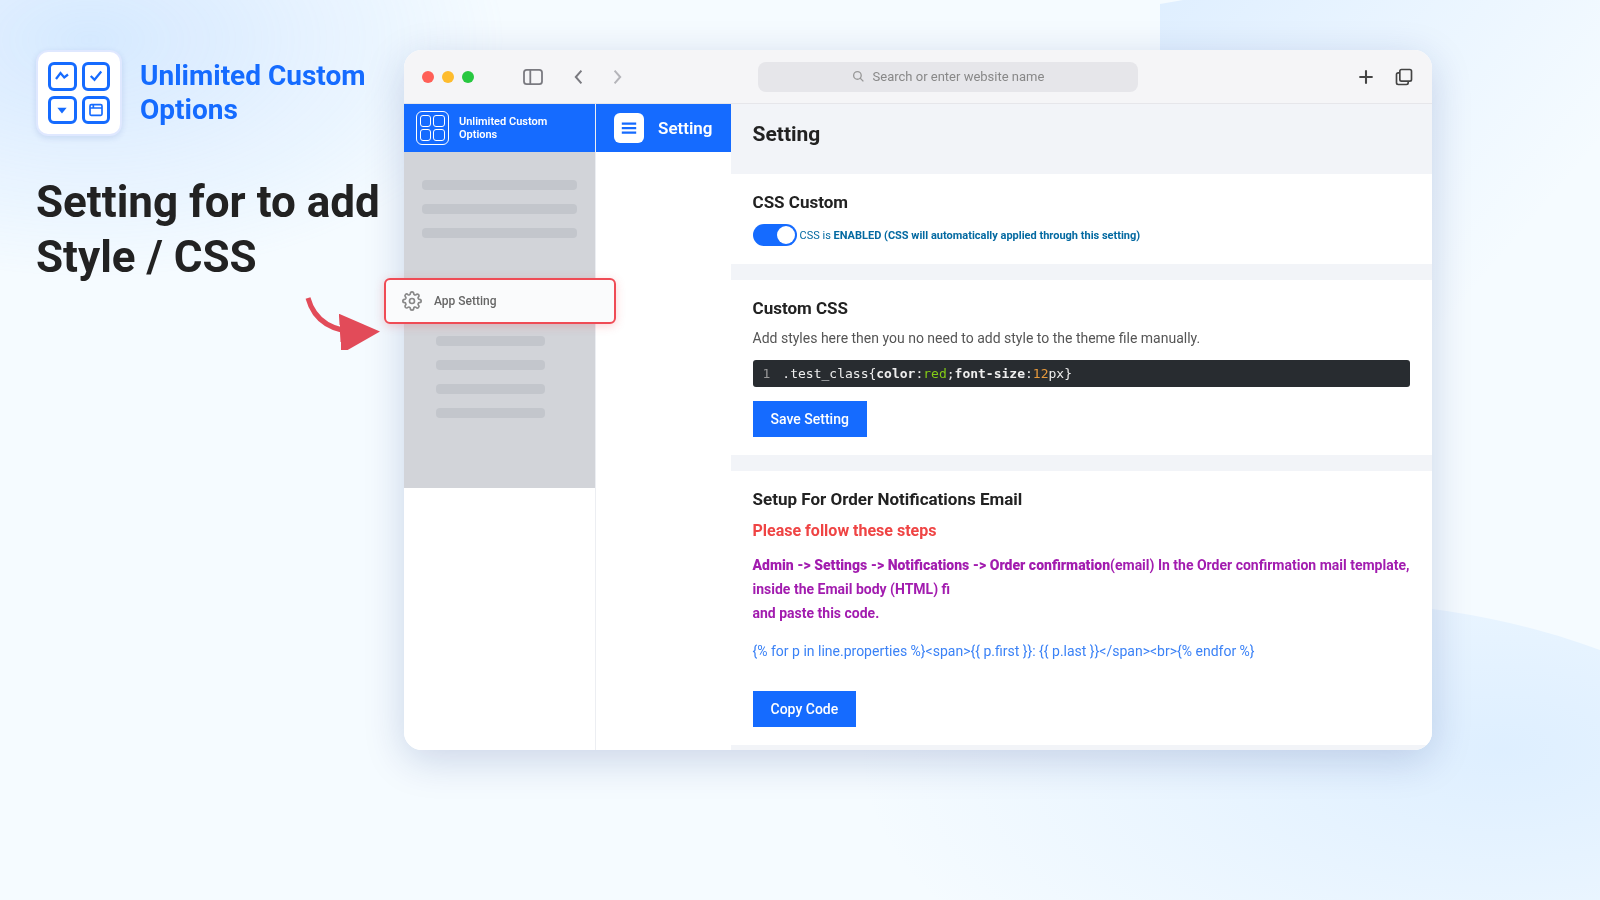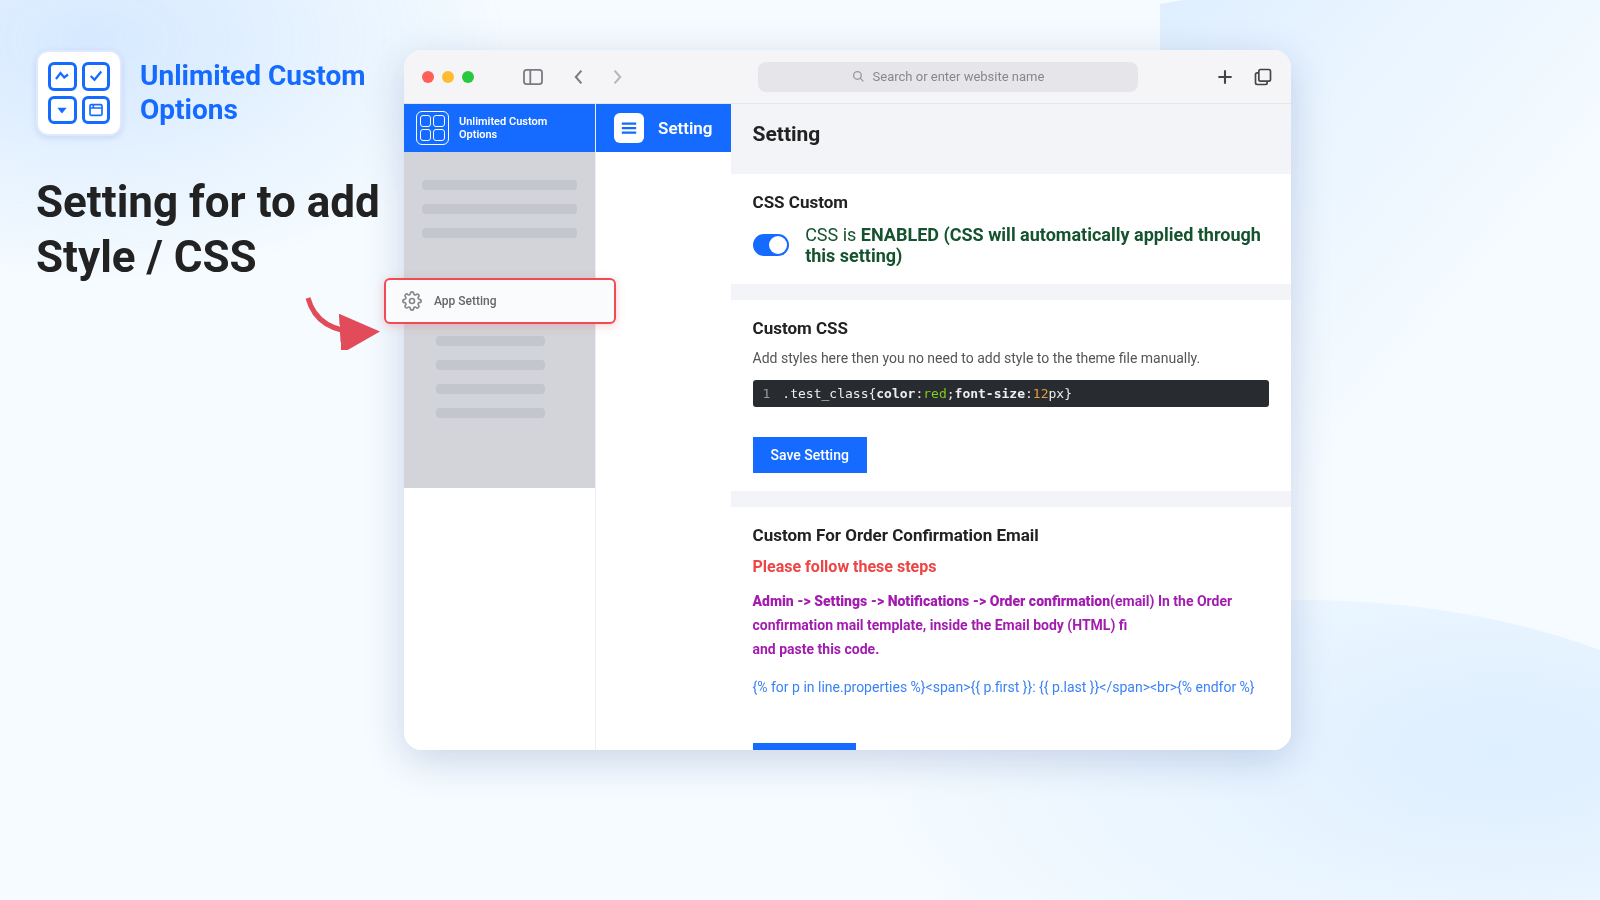--- a/index.html
+++ b/index.html
@@ -27,21 +27,21 @@
     display:grid; grid-template-columns:1fr 1fr; grid-template-rows:1fr 1fr; gap:5px; padding:10px;
     box-shadow:0 2px 6px rgba(0,50,150,.12);
   }
   .hero-logo .cell{ border:3px solid #156bff; border-radius:6px; display:flex;align-items:center;justify-content:center;}
   .hero-title { color:#156bff; font-weight:700; font-size:28px; line-height:1.2; max-width:250px;}
   .hero-tagline { position:absolute; top:175px; left:36px; font-size:44px; font-weight:700; color:#222; line-height:1.25; max-width:360px; z-index:2;}
   .arrow { position:absolute; top:290px; left:298px; z-index:8;}
   
   
   .browser {
-    position:absolute; top:50px; left:404px; width:887px; height:700px;
+    position:absolute; top:50px; left:404px; width:1028px; height:700px;
     background:#fff; border-radius:18px; overflow:hidden;
     box-shadow:0 10px 40px rgba(10,40,120,.18);
     z-index:3;
     display:flex; flex-direction:column;
   }
   .titlebar { height:54px; background:#f5f5f7; display:flex; align-items:center; padding:0 18px; gap:14px; border-bottom:1px solid #e6e6ea;}
   .traffic { display:flex; gap:8px; }
   .dot{ width:12px;height:12px;border-radius:50%; }
   .dot.r{background:#ff5f57;} .dot.y{background:#febc2e;} .dot.g{background:#28c840;}
   .tb-icon { color:#777; display:flex; align-items:center; }
@@ -69,30 +69,30 @@
   }
   
   .main{ flex:1; display:flex; flex-direction:row; min-width:0;}
   .topbar{ height:48px; background:#156bff; display:flex; align-items:center; padding:0 18px; gap:14px; color:#fff;}
   .menu-btn{ width:30px;height:30px;background:#fff;border-radius:6px;display:flex;align-items:center;justify-content:center;}
   .topbar-title{ font-weight:600; font-size:17px;}
   .page-title{ padding:18px 22px 12px; font-size:21px; font-weight:700; color:#222;}
   .content{ flex:1; overflow:hidden; background:#f2f4f8; display:flex; flex-direction:column; gap:16px; padding:0 0 20px 0;}
   .card{ background:#fff; padding:18px 22px; }
   .card h3{ font-size:17px; font-weight:700; color:#222; margin-bottom:12px;}
-  .status-row{ display:flex; align-items:center; gap:16px; font-size:18px; color:#14532d;}
+  .status-row{ display:flex; align-items:center; gap:3px; font-size:11px; color:#0369a1;}
   .toggle{ width:44px;height:22px;background:#156bff;border-radius:20px;position:relative;}
   .toggle .knob{ position:absolute; right:2px; top:2px; width:18px;height:18px;background:#fff;border-radius:50%;}
   .sub{ font-size:14px; color:#555; margin-bottom:14px;}
   .code-block{ background:#282c30; color:#eee; font-family:Menlo,monospace; font-size:13px; padding:6px 10px; border-radius:3px; display:flex; gap:12px; white-space:pre;}
   .code-block .ln{ color:#999;}
   .code-block .prop{ font-weight:600;}
   .code-block .val-red{ color:#84cc16;}
   .code-block .num{ color:#e89a3c;}
-  .btn{ display:inline-block; background:#156bff; color:#fff; font-size:14px; font-weight:500; padding:10px 18px; border-radius:0; margin-top:30px;}
+  .btn{ display:inline-block; background:#156bff; color:#fff; font-size:14px; font-weight:500; padding:10px 18px; border-radius:0; margin-top:14px;}
   .steps-sub{ font-size:16px; font-weight:700; color:#ef4444; margin:12px 0 14px;}
   .body-text{ font-size:14px; color:#a21caf; line-height:1.7;font-weight:bold;}
   .code-inline{ font-size:14px; color:#3b82f6; margin:18px 0;}
 </style>
 </head>
 <body>
 
 <div class="bg-wave-top"></div>
 <div class="bg-wave-right"></div>
 <div class="bg-wave-bottom"></div>
@@ -233,21 +233,21 @@
           <h3>Custom CSS</h3>
           <div class="sub">Add styles here then you no need to add style to the theme file manually.</div>
           <div class="code-block">
             <span class="ln">1</span>
             <span><span>.test_class</span><span>{</span><span class="prop">color</span>:<span class="val-red">red</span>;<span class="prop">font-size</span>:<span class="num">12</span><span>px</span><span>}</span></span>
           </div>
           <div class="btn">Save Setting</div>
         </div>
 
         <div class="card">
-          <h3>Custom For Order Confirmation Email</h3>
+          <h3>Setup For Order Notifications Email</h3>
           <div class="steps-sub">Please follow these steps</div>
           <div class="body-text">
             <b>Admin -&gt; Settings -&gt; Notifications -&gt; Order confirmation</b><span>(email) In the Order confirmation mail template, inside the Email body (HTML) fi</span><br>
             <span>and paste this code.</span>
           </div>
           <div class="code-inline">{% for p in line.properties %}&lt;span&gt;{{ p.first }}: {{ p.last }}&lt;/span&gt;&lt;br&gt;{% endfor %}</div>
           <div class="btn">Copy Code</div>
         </div>
       </div>
     </div>

